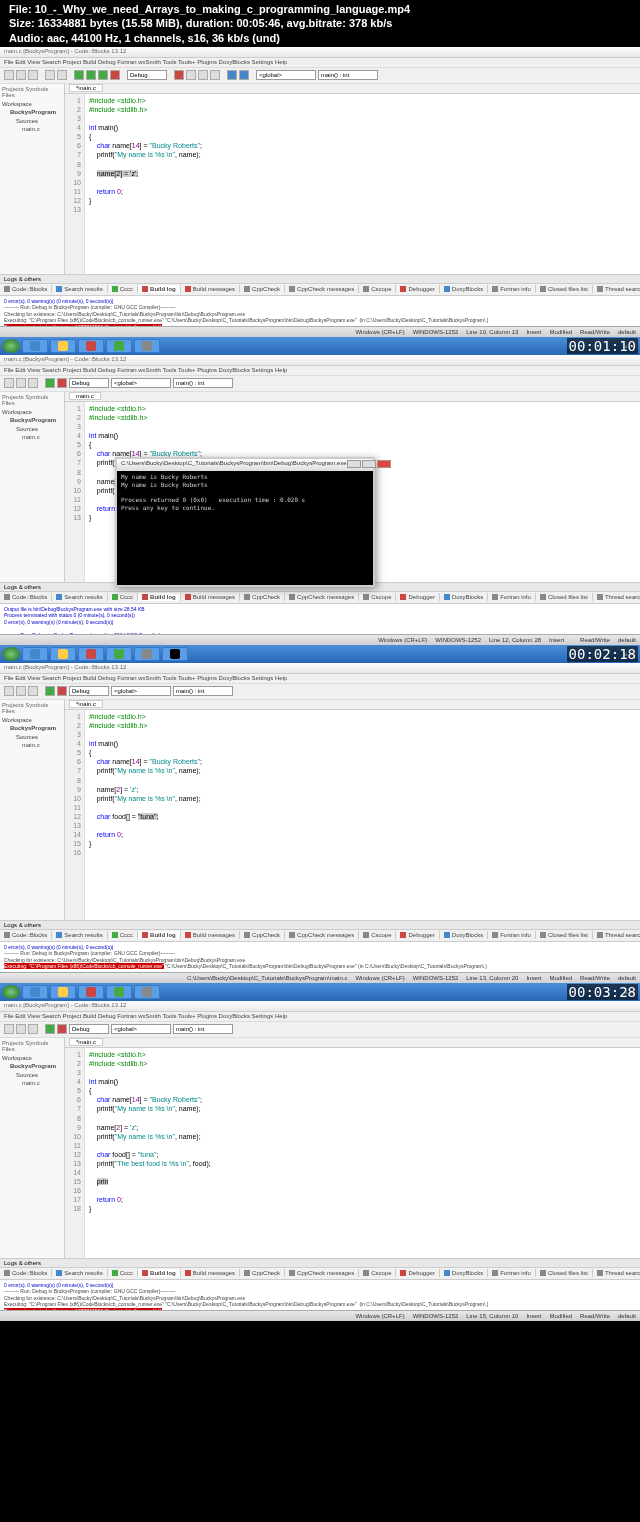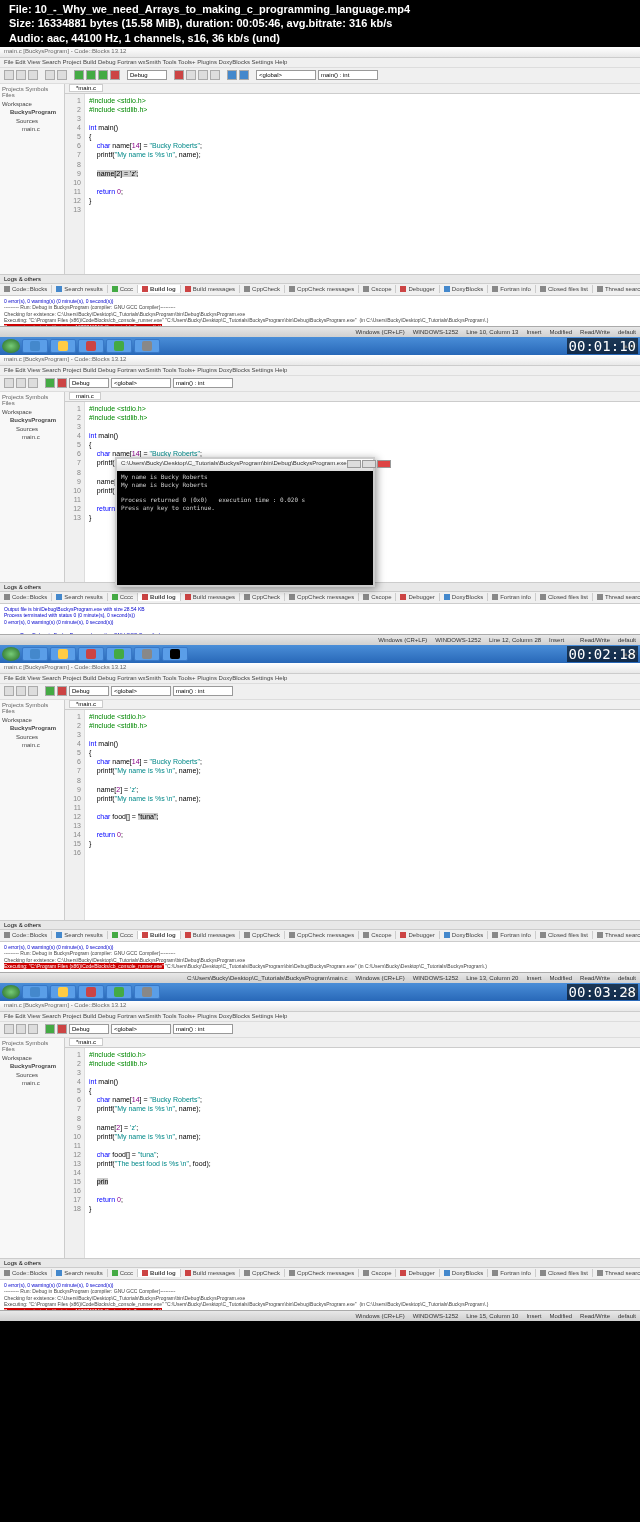--- a/index.html
+++ b/index.html
@@ -55,21 +55,21 @@
 .con-btn{width:14px;height:8px;background:#ddd;border:1px solid #999}
 .con-close{background:#d44}
 .con-body{color:#ccc;font-family:Consolas,monospace;font-size:6px;padding:2px 4px;line-height:1.3;white-space:pre}
 .main-area.tall{height:220px}
 </style>
 </head>
 <body>
 
 <div class="header">
   <div>File: 10_-_Why_we_need_Arrays_to_making_c_programming_language.mp4</div>
-  <div>Size: 16334881 bytes (15.58 MiB), duration: 00:05:46, avg.bitrate: 316 kb/s</div>
+  <div>Size: 16334881 bytes (15.58 MiB), duration: 00:05:46, avg.bitrate: 378 kb/s</div>
   <div>Audio: aac, 44100 Hz, 1 channels, s16, 36 kb/s (und)</div>
 </div>
 
 <div class="frame">
   <div class="titlebar">main.c [BuckysProgram] - Code::Blocks 13.12</div>
   <div class="menubar">File  Edit  View  Search  Project  Build  Debug  Fortran  wxSmith  Tools  Tools+  Plugins  DoxyBlocks  Settings  Help</div>
   <div class="toolbar">
     <div class="tb-icon"></div>
       <div class="tb-icon"></div>
       <div class="tb-icon"></div>

